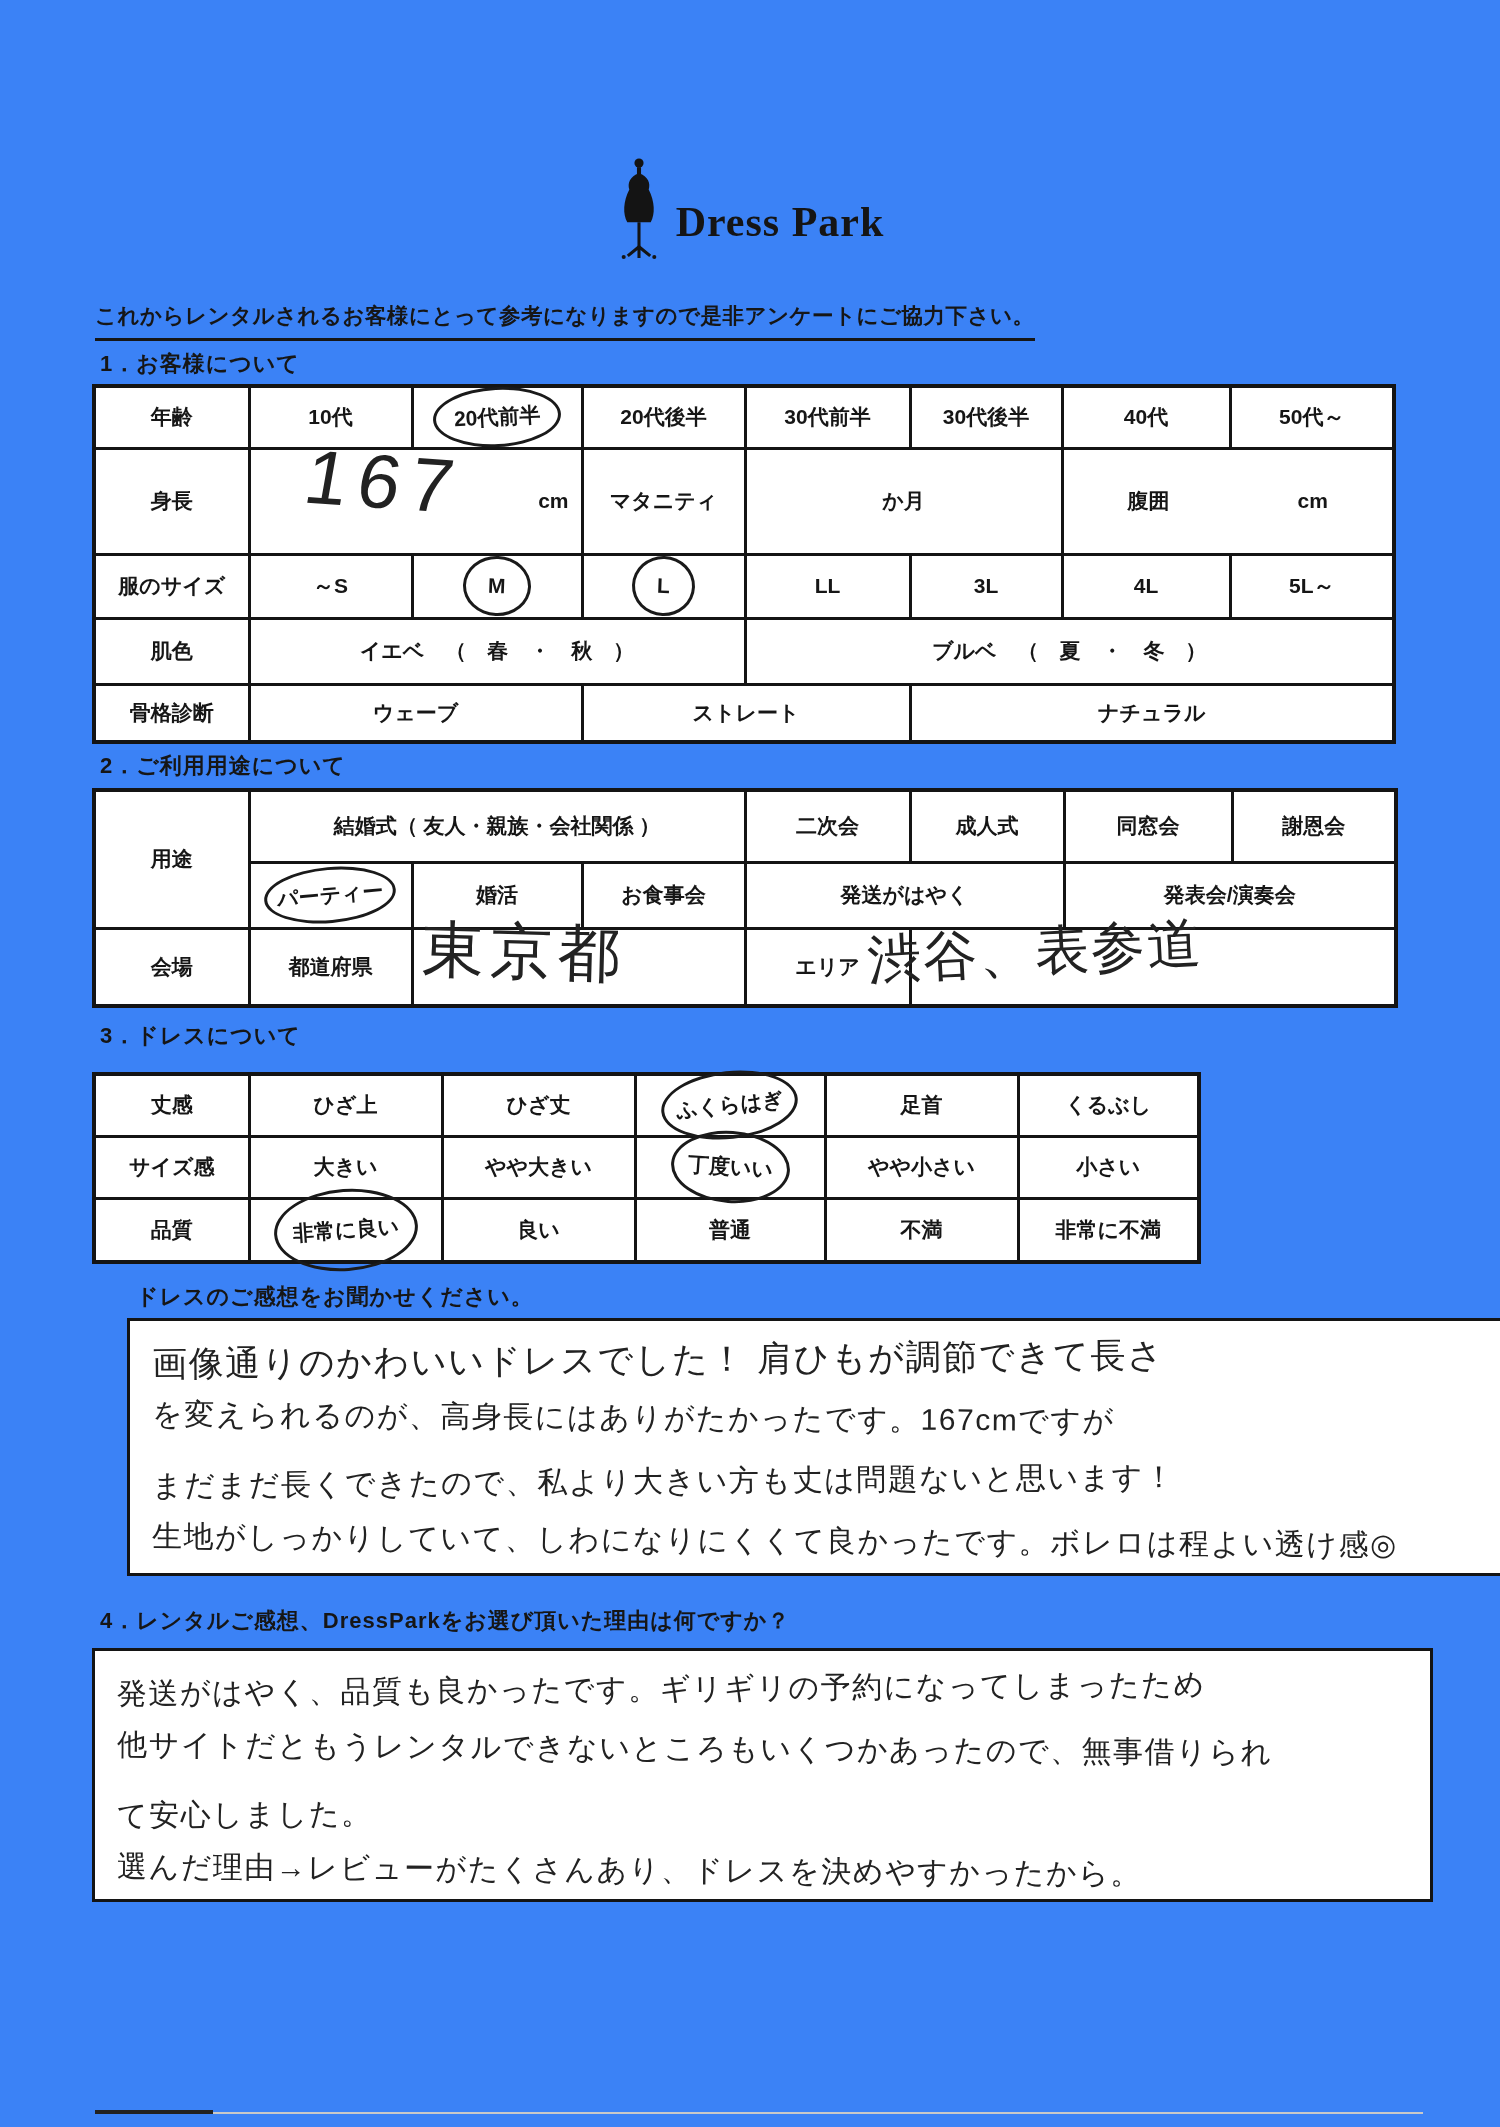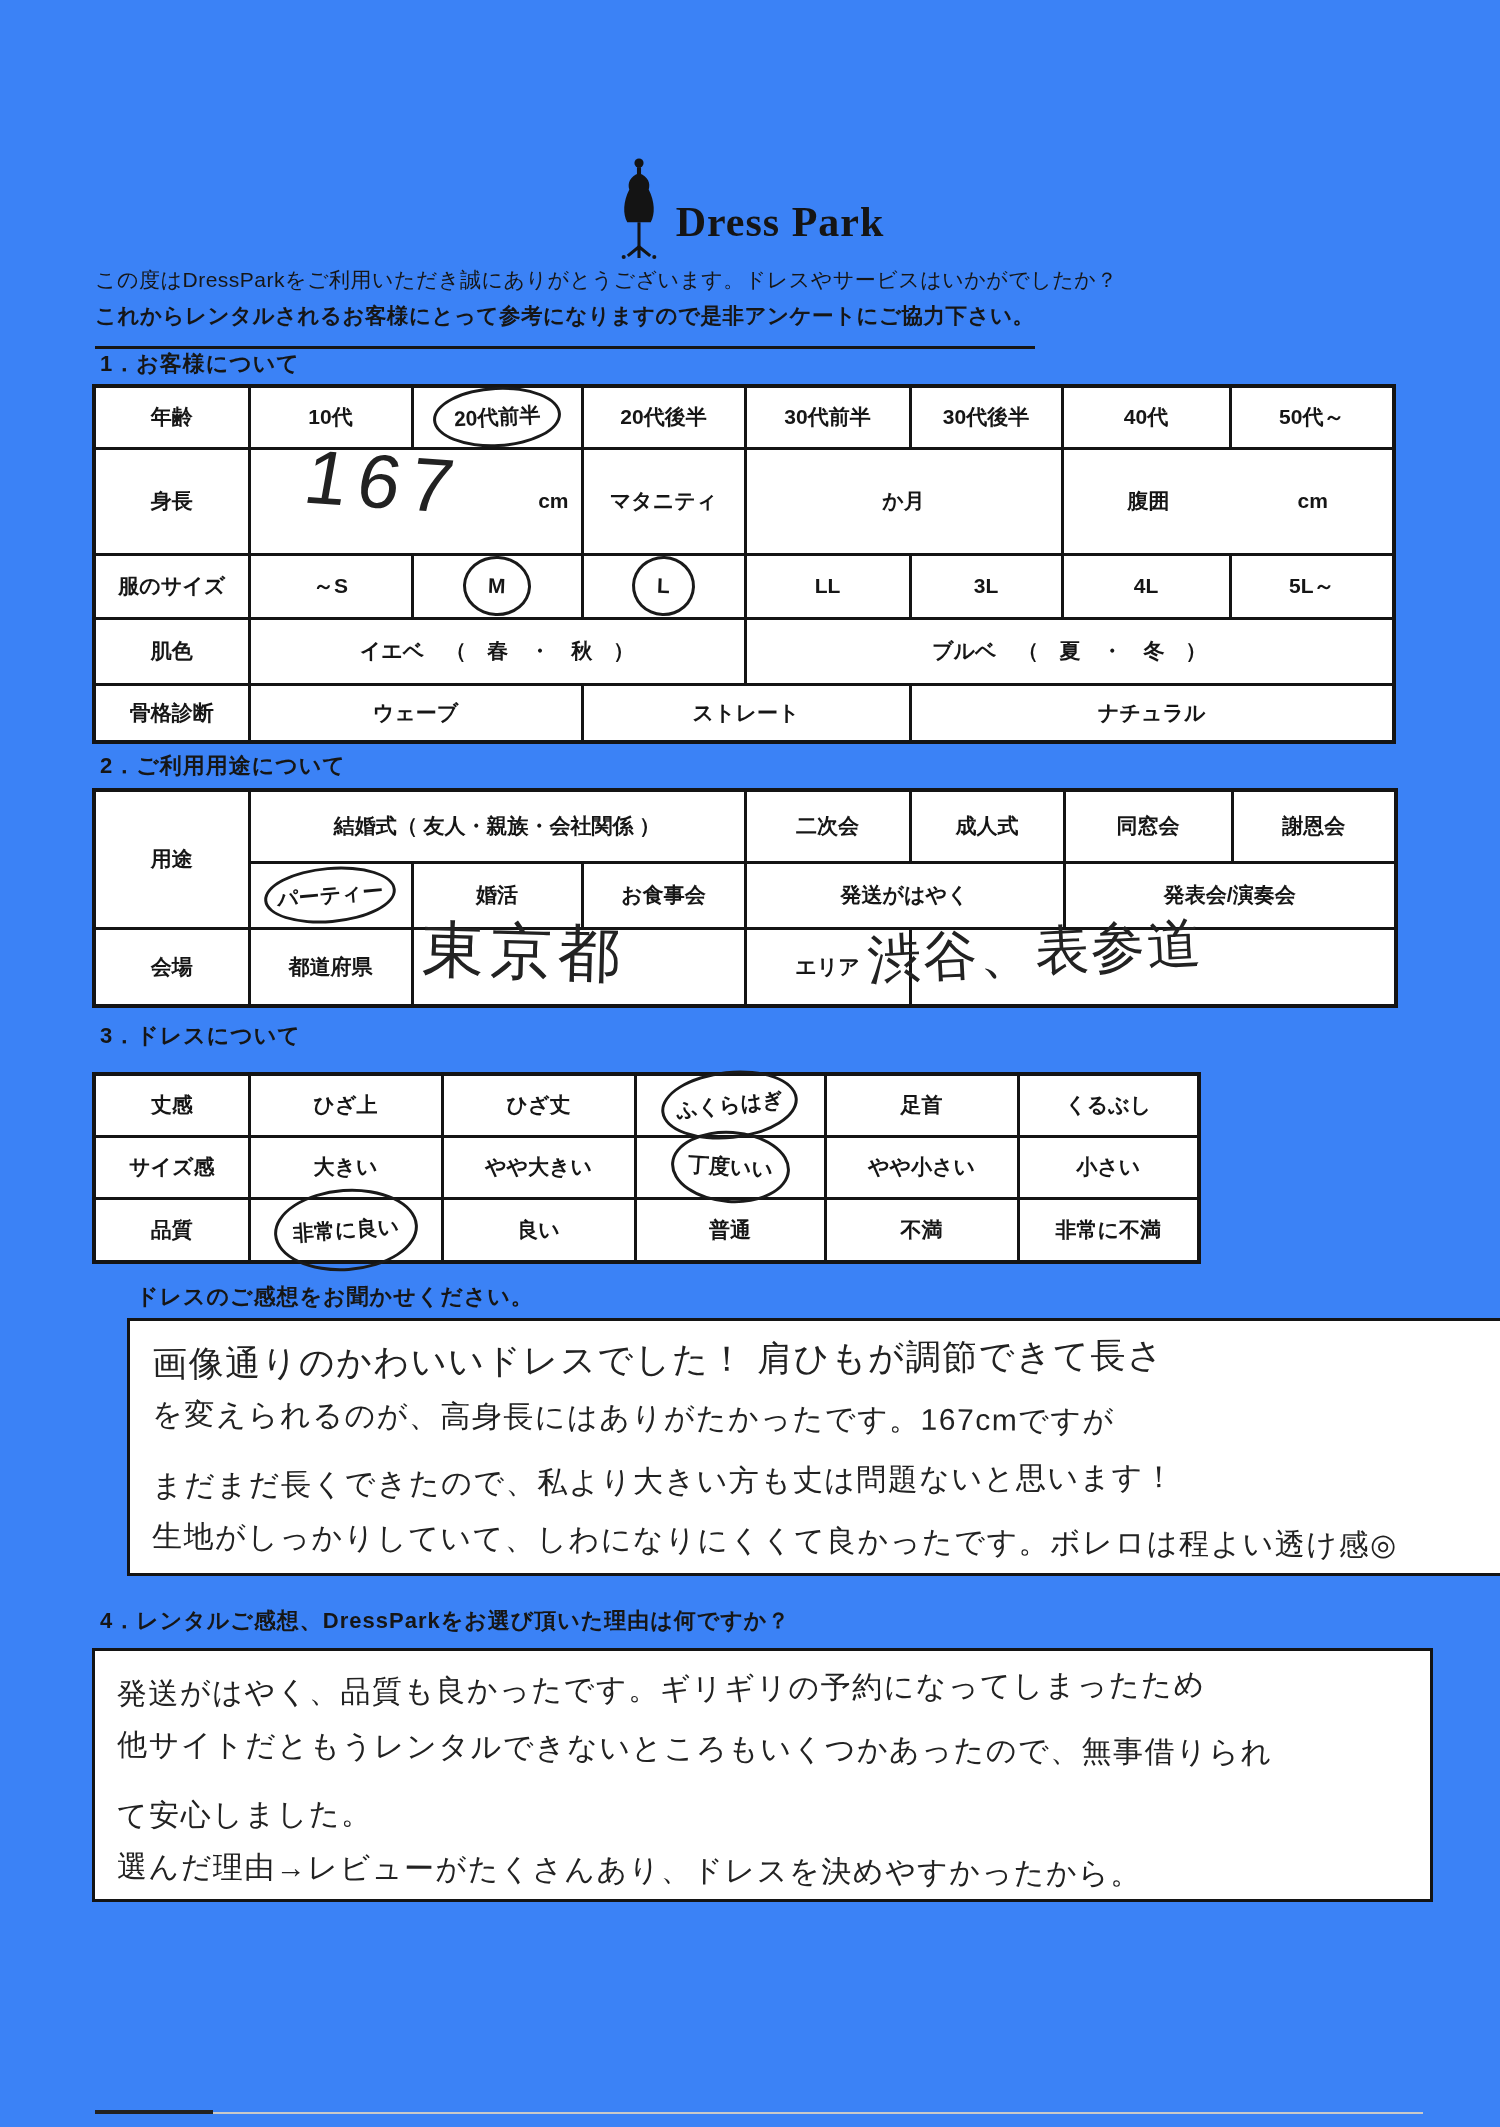--- a/index.html
+++ b/index.html
@@ -9,21 +9,21 @@
     font-family:"Liberation Sans","DejaVu Sans",sans-serif;
     color:#161616;
   }
   
   .logo { position:absolute; top:158px; left:0; width:100%; display:flex; justify-content:center; align-items:flex-end; gap:14px; }
   .logo svg { display:block; }
   .brand-text { font-family:"Liberation Serif","DejaVu Serif",serif; font-weight:bold; font-size:42px; color:#151515; letter-spacing:1px; padding-bottom:14px; }
   
   .intro1 { position:absolute; top:266px; left:95px; font-size:21px; letter-spacing:0.5px; }
   .intro2 { position:absolute; top:301px; left:95px; font-size:21.5px; font-weight:bold; letter-spacing:0.5px;
-            border-bottom:3px solid #161616; padding-bottom:16px; }
+            border-bottom:3px solid #161616; padding-bottom:8px; }
   .sec-heading { position:absolute; font-size:22px; font-weight:bold; letter-spacing:1px; }
   
   table.t { position:absolute; border-collapse:collapse; table-layout:fixed; background:#fff; }
   table.t { border:4px solid #141414; }
   table.t td { border:3px solid #141414; text-align:center; vertical-align:middle;
                font-size:21px; font-weight:bold; padding:0; overflow:visible; }
   td.rel { position:relative; }
   .split { display:flex; justify-content:space-around; align-items:center; }
   .cm-right { position:absolute; right:12px; top:50%; transform:translateY(-50%); font-weight:bold; }
   
@@ -61,21 +61,20 @@
       <rect x="20" y="9" width="4" height="7" fill="#141414"></rect>
       <path d="M22 15 C13 18 10.5 25 12.5 31 C6.5 43 6 55 10.5 63 L33.5 63 C38 55 37.5 43 31.5 31 C33.5 25 31 18 22 15 Z" fill="#141414"></path>
       <rect x="20.5" y="63" width="3" height="26" fill="#141414"></rect>
       <path d="M22 87 L11 96 M22 87 L33 96 M22 87 L22 98" stroke="#141414" stroke-width="3" fill="none"></path>
       <circle cx="7" cy="97" r="2" fill="#141414"></circle>
       <circle cx="37" cy="97" r="2" fill="#141414"></circle>
     </svg>
     <span class="brand-text">Dress Park</span>
   </div>
 
-  <div class="intro1">この度はDressParkをご利用いただき誠にありがとうございます。ドレスやサービスはいかがでしたか？</div>
   <div class="intro2">これからレンタルされるお客様にとって参考になりますので是非アンケートにご協力下さい。</div>
 
   <div class="sec-heading" style="top:349px; left:100px;">1．お客様について</div>
   <table class="t" style="top:384px; left:92px; width:1300px;">
     <colgroup>
       <col style="width:155px">
         <col style="width:163px">
         <col style="width:170px">
         <col style="width:163px">
       <col style="width:165px">

